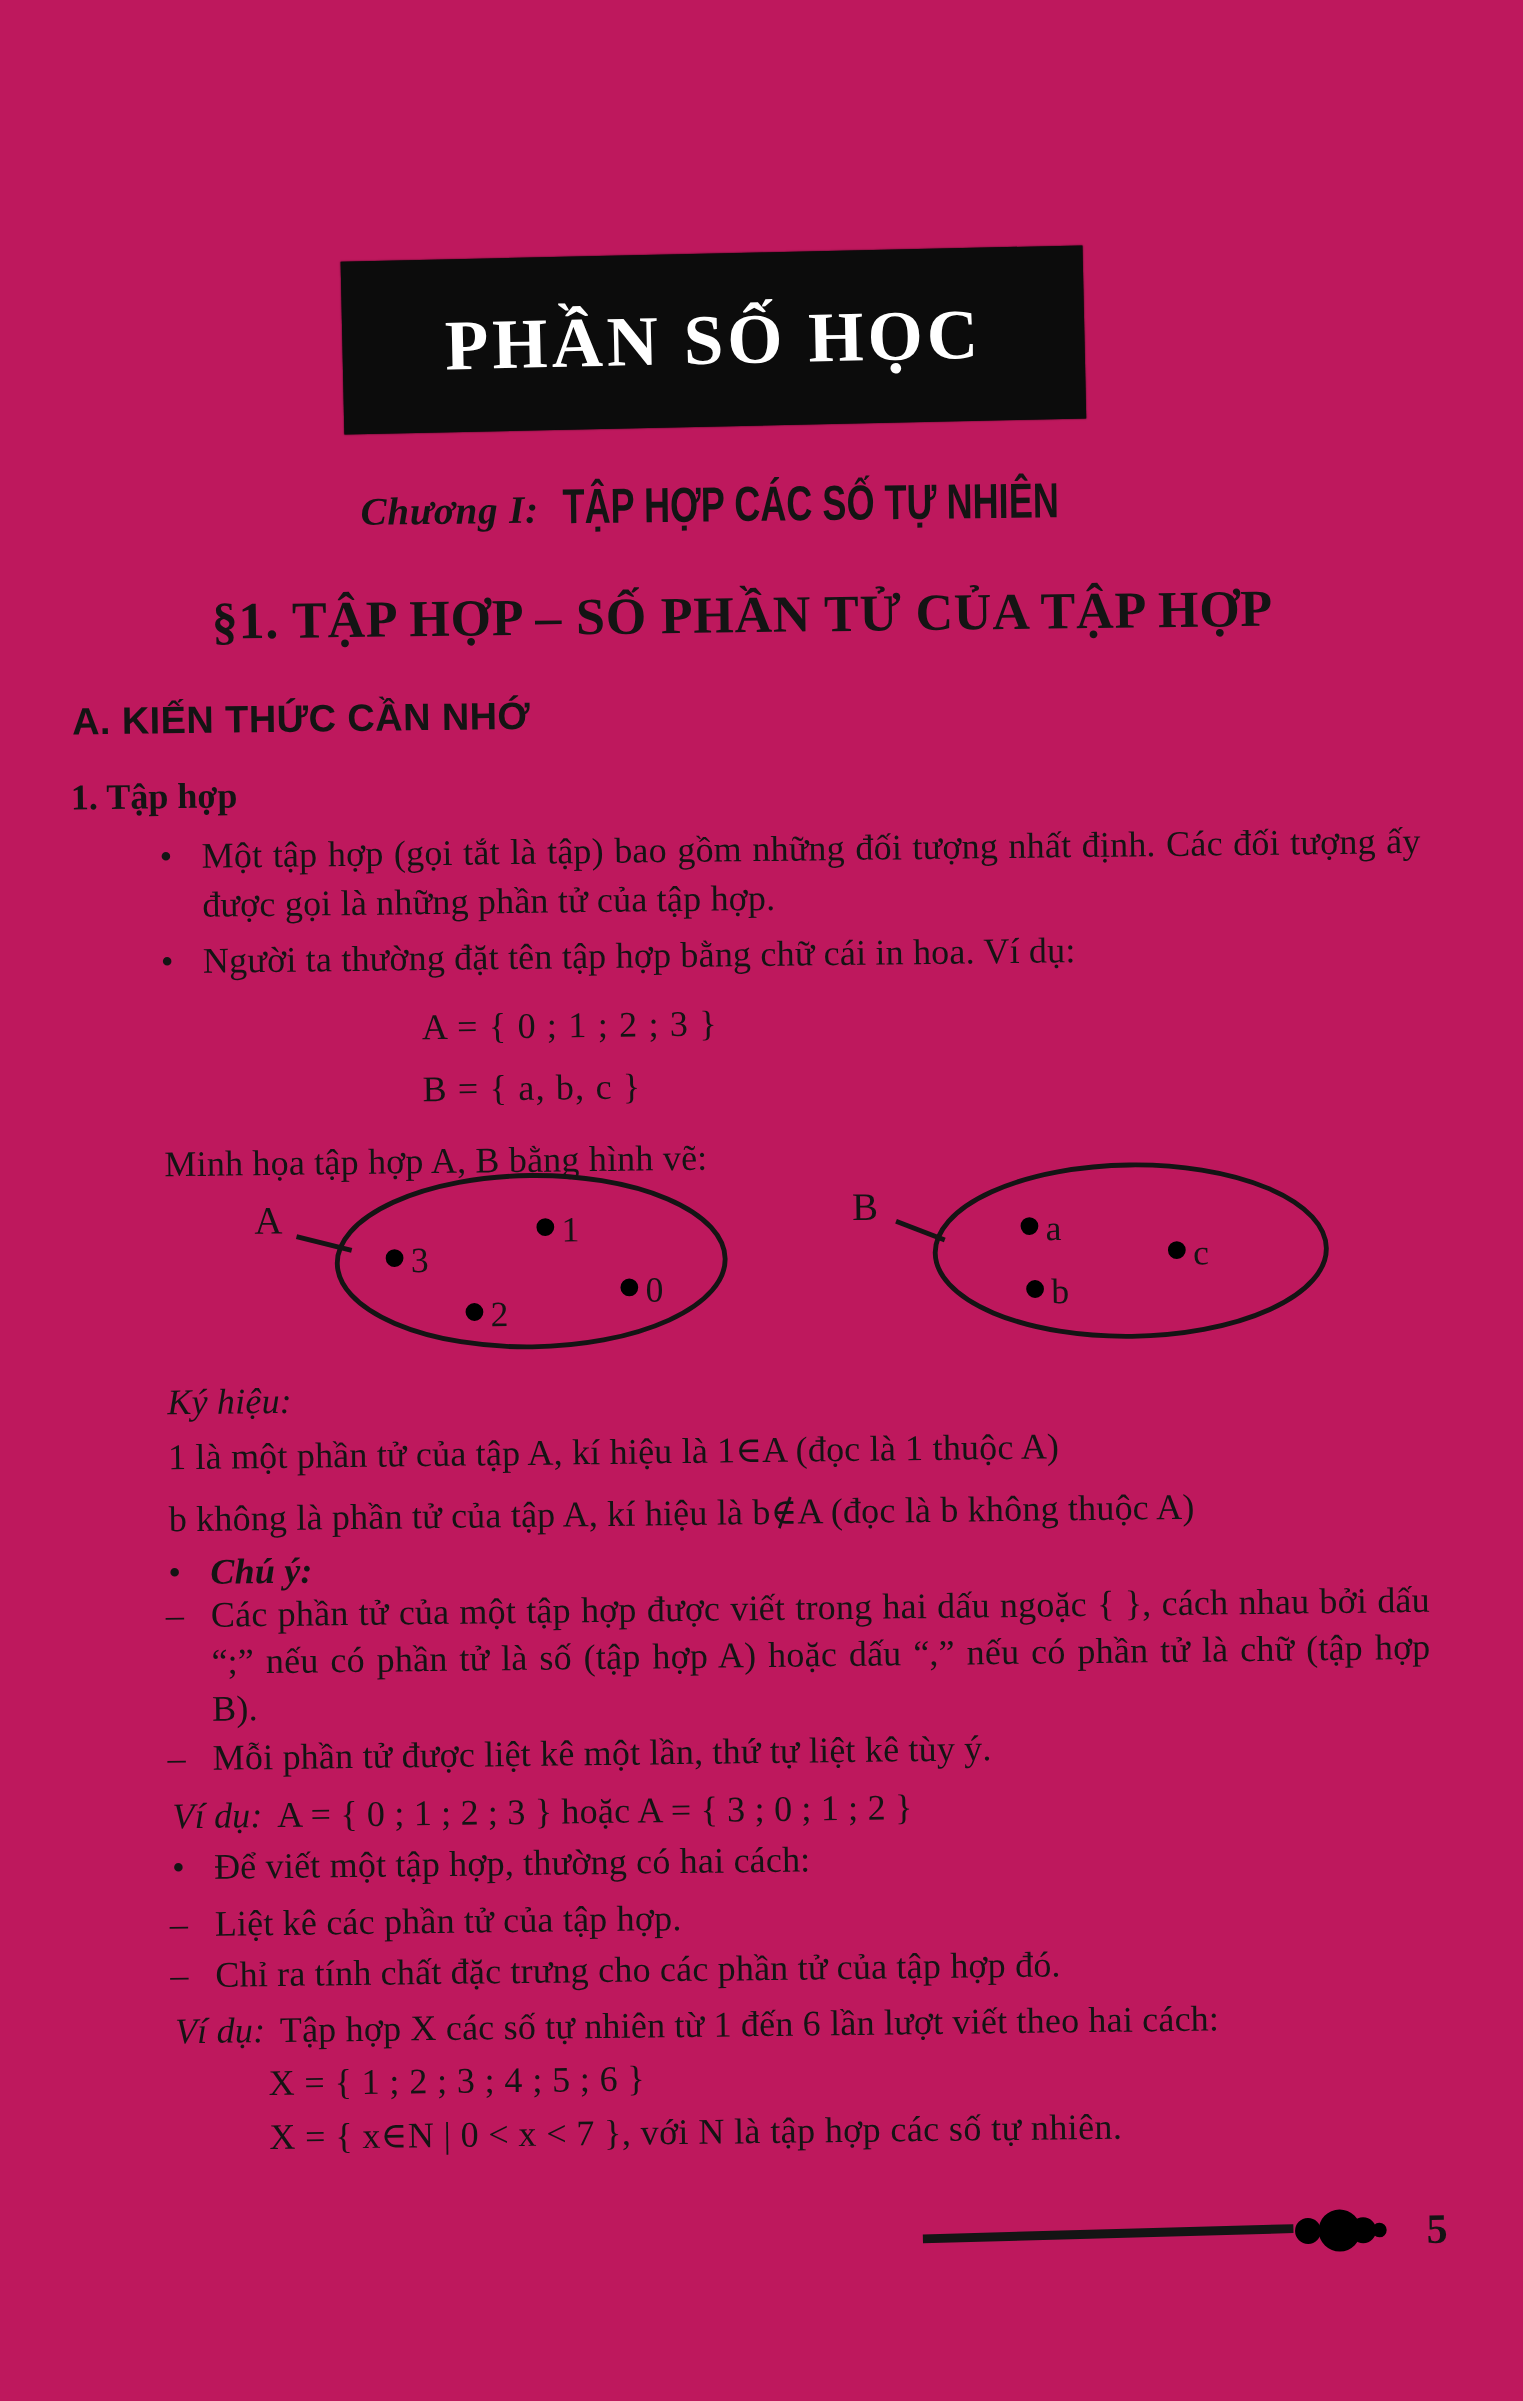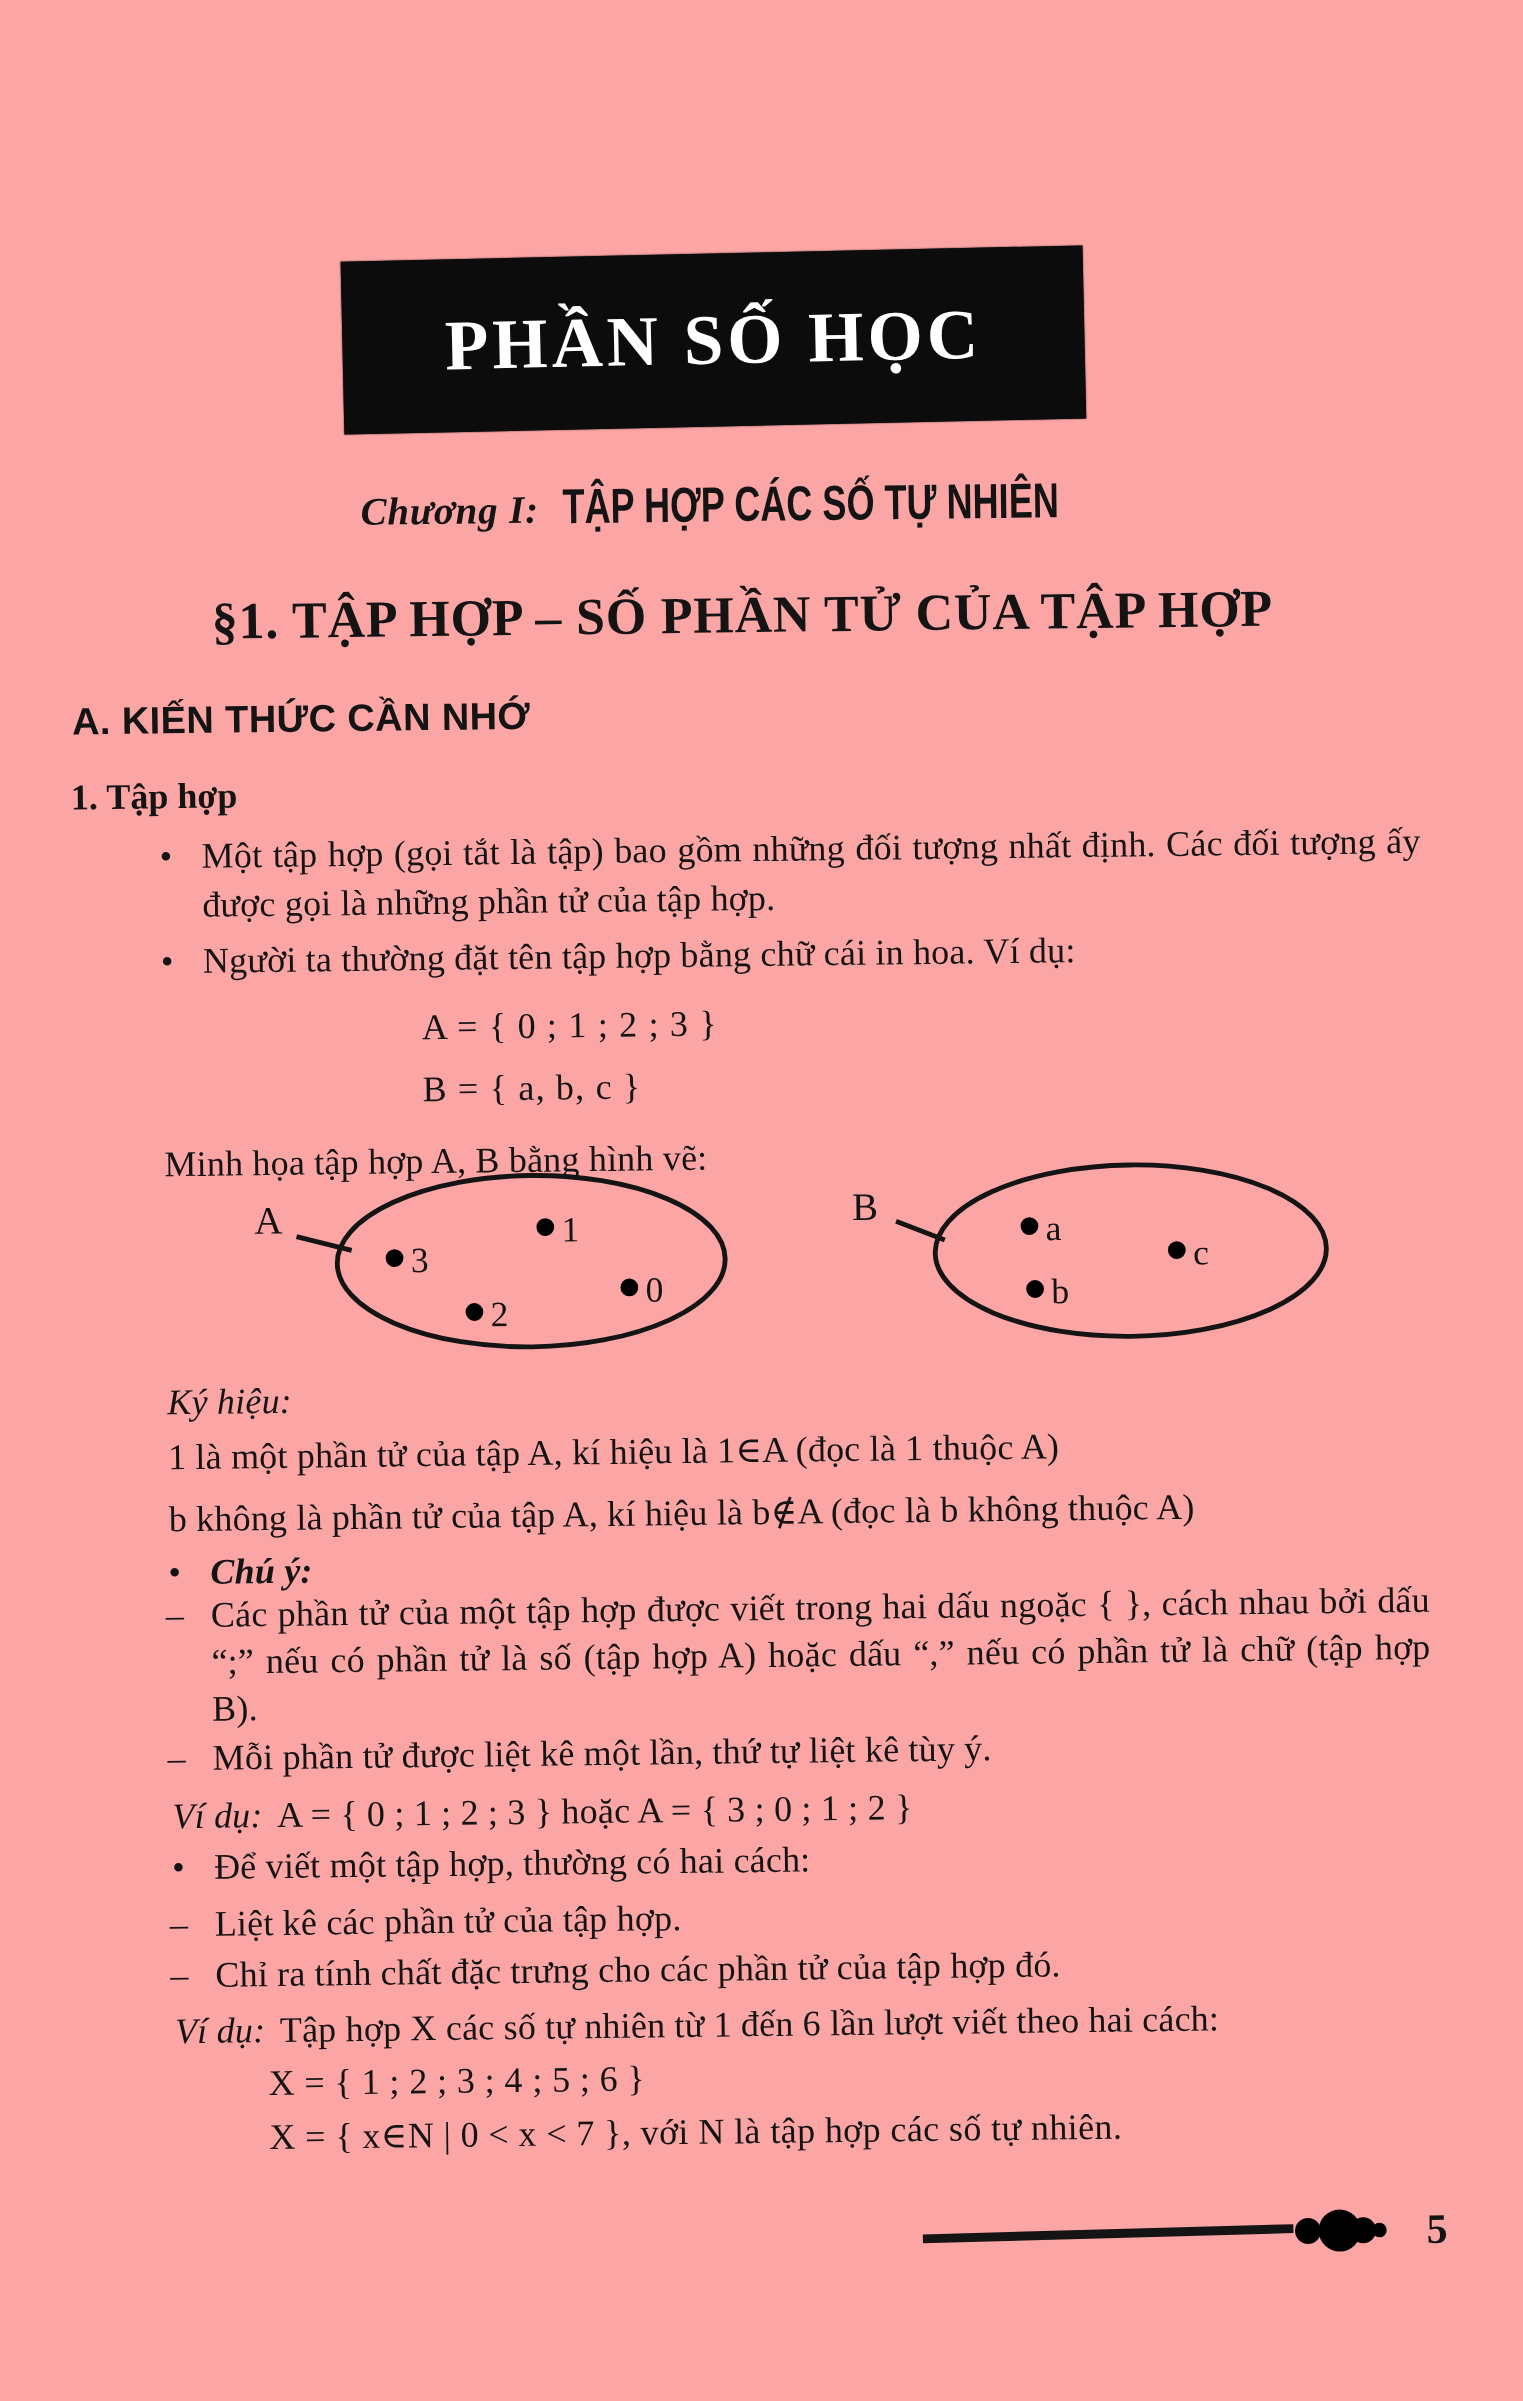--- a/index.html
+++ b/index.html
@@ -1,18 +1,18 @@
 <!DOCTYPE html>
 <html style="font-size:13px"><head>
 <meta charset="utf-8">
 <style>
   html,body { margin:0; padding:0; background:#e8e8e6; }
   .page {
     position:relative; width:1523px; height:2401px;
-    background:#fca5a5; color:#141414; overflow:hidden;
+    background:#be185d; color:#141414; overflow:hidden;
     font-family:"Liberation Serif","DejaVu Serif",serif;
   }
   .content { position:absolute; inset:0; transform:rotate(-0.7deg); transform-origin:50% 40%; }
 
   .banner {
     position:absolute; left:350px; top:253px; width:742px; height:173px;
     background:#0c0c0c; display:flex; align-items:center; justify-content:center;
     transform:rotate(-0.55deg); box-shadow:0 0 1.6px #000;
   }
   .banner-text {

